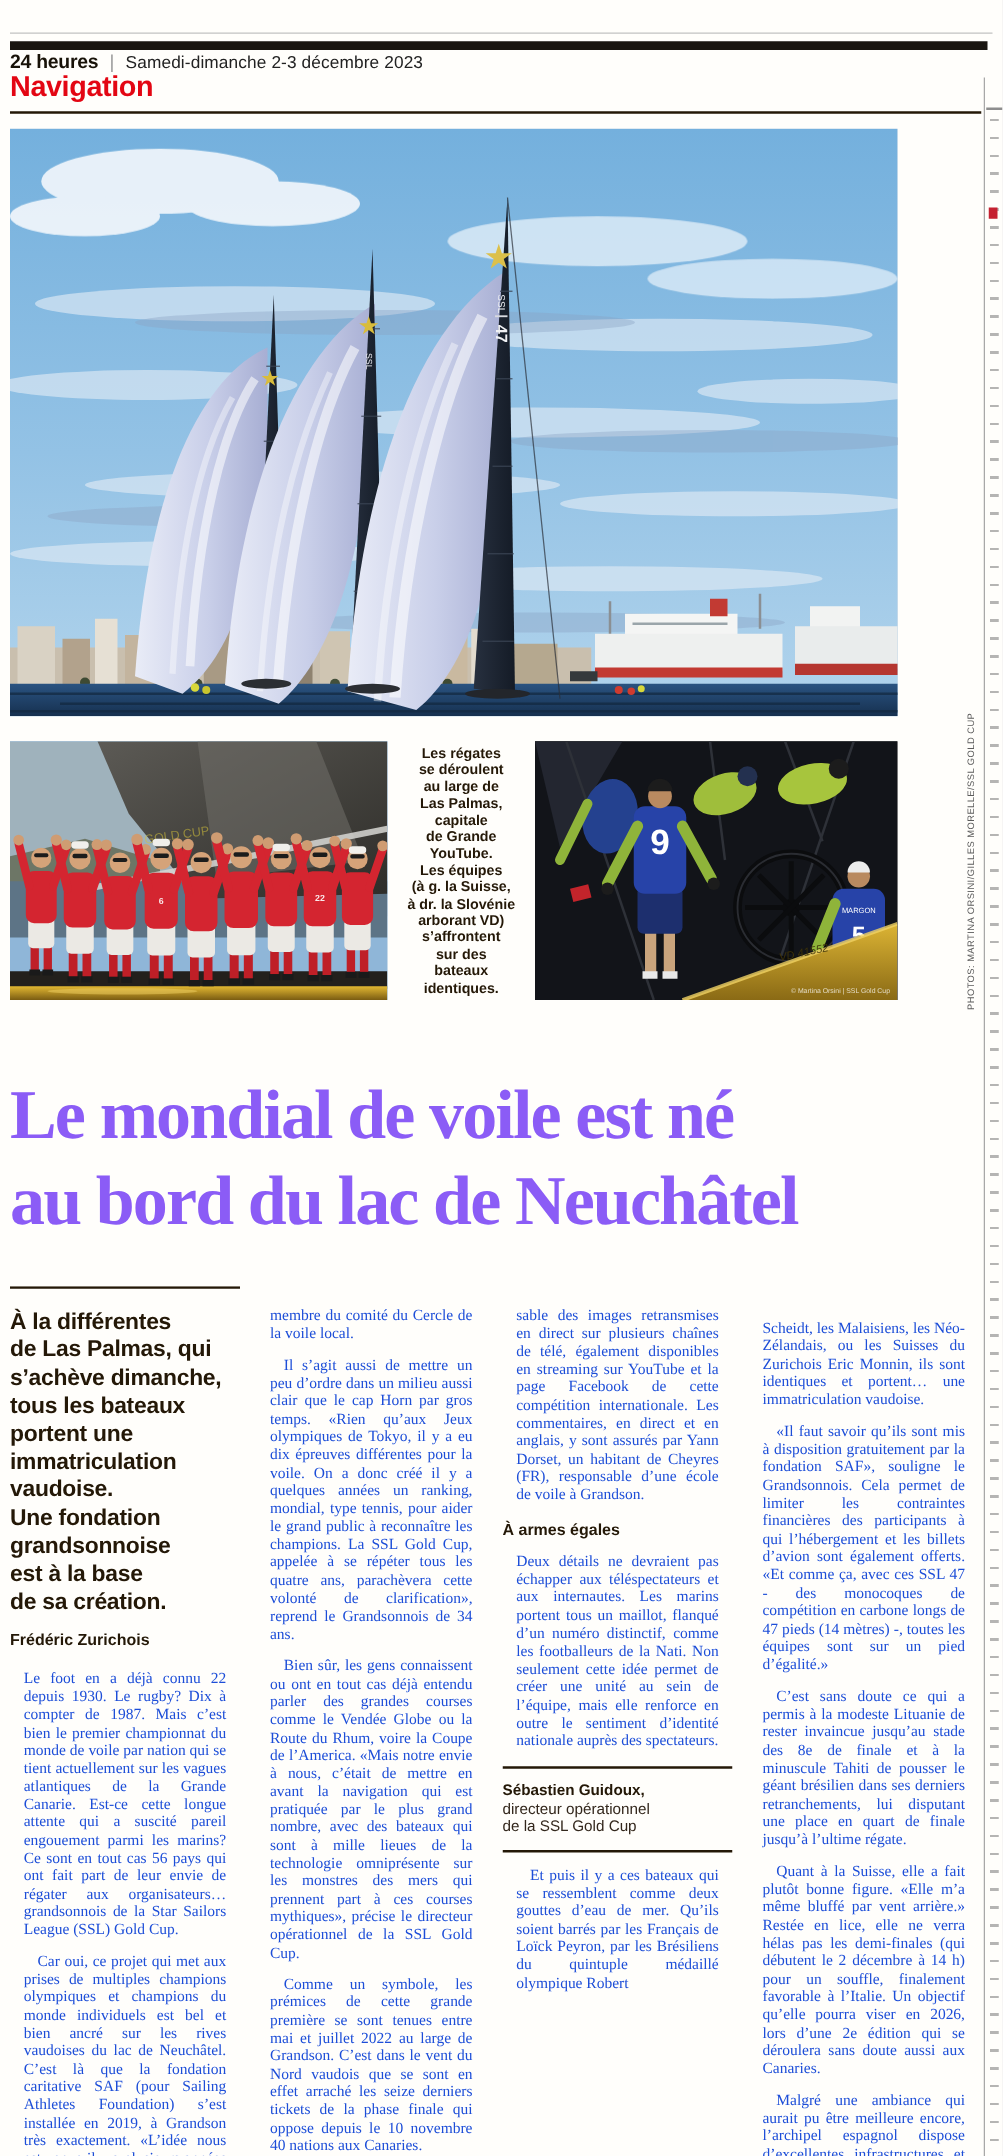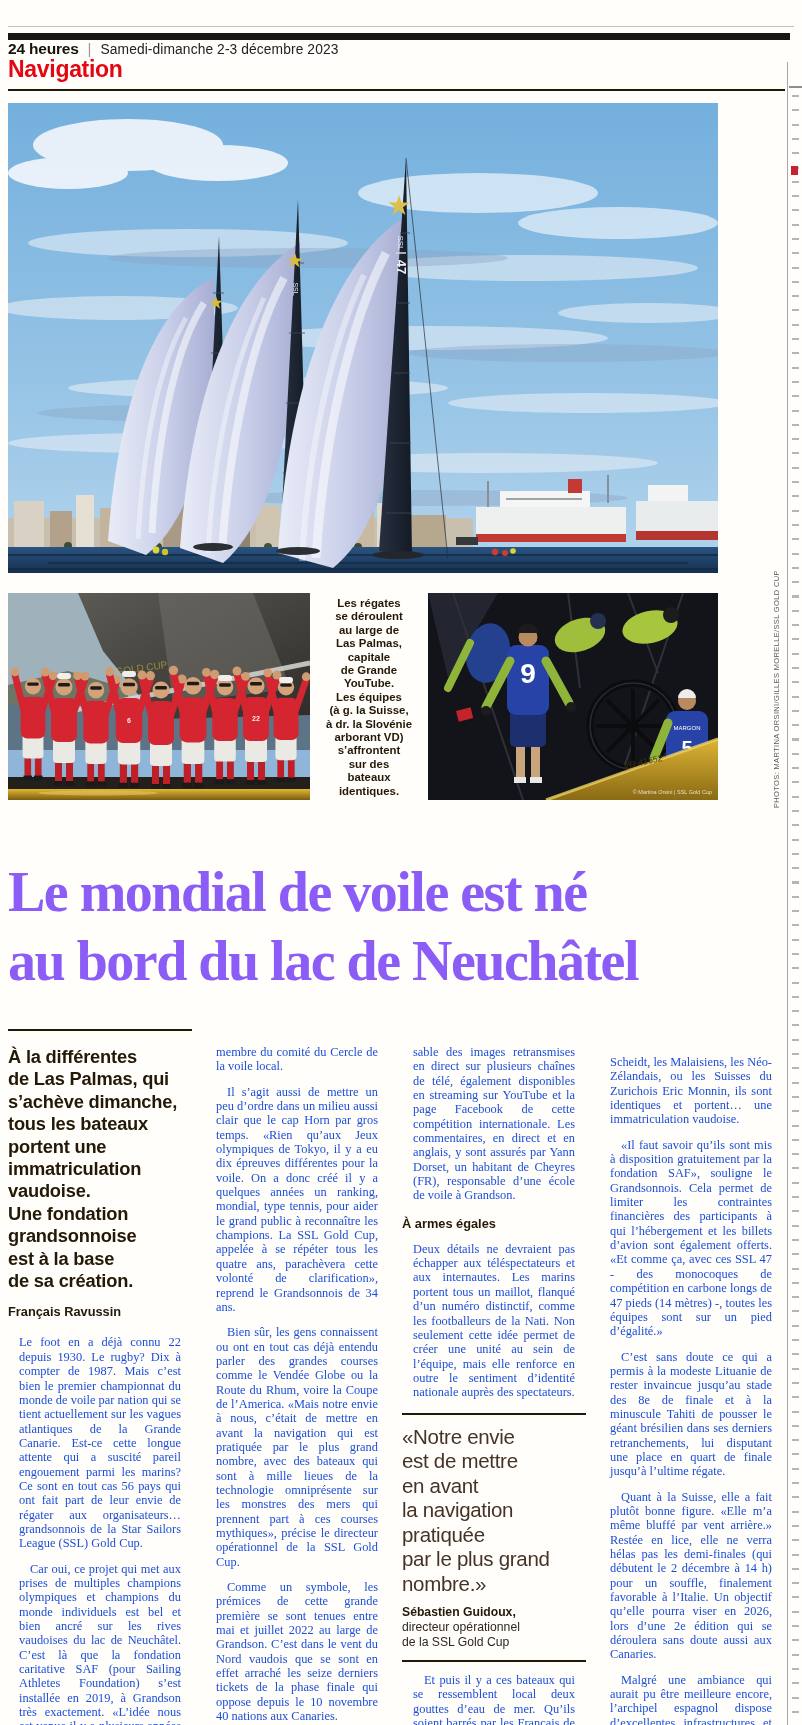--- a/index.html
+++ b/index.html
@@ -396,55 +396,46 @@
       <div>s’achève dimanche,</div>
         <div>tous les bateaux</div>
       <div>portent une</div>
         <div>immatriculation</div>
       <div>vaudoise.</div>
         <div>Une fondation</div>
       <div>grandsonnoise</div>
         <div>est à la base</div>
       <div>de sa création.</div>
     </div>
-    <div class="byline">Français Ravussin</div>
+    <div class="byline">Frédéric Zurichois</div>
     <div class="bodytext">
       <p>Le foot en a déjà connu 22 depuis 1930. Le rugby? Dix à compter de 1987. Mais c’est bien le premier championnat du monde de voile par nation qui se tient actuellement sur les vagues atlantiques de la Grande Canarie. Est-ce cette longue attente qui a suscité pareil engouement parmi les marins? Ce sont en tout cas 56 pays qui ont fait part de leur envie de régater aux organisateurs… grandsonnois de la Star Sailors League (SSL) Gold Cup.</p>
       <p class="ind">Car oui, ce projet qui met aux prises de multiples champions olympiques et champions du monde individuels est bel et bien ancré sur les rives vaudoises du lac de Neuchâtel. C’est là que la fondation caritative SAF (pour Sailing Athletes Foundation) s’est installée en 2019, à Grandson très exactement. «L’idée nous est venue il y a plusieurs années déjà de promouvoir la voile côtière», explique Sébastien Guidoux,</p>
     </div>
   </div>
 
   <div class="col col2 bodytext" style="margin-top:0;">
     <p>membre du comité du Cercle de la voile local.</p>
     <p class="ind">Il s’agit aussi de mettre un peu d’ordre dans un milieu aussi clair que le cap Horn par gros temps. «Rien qu’aux Jeux olympiques de Tokyo, il y a eu dix épreuves différentes pour la voile. On a donc créé il y a quelques années un ranking, mondial, type tennis, pour aider le grand public à reconnaître les champions. La SSL Gold Cup, appelée à se répéter tous les quatre ans, parachèvera cette volonté de clarification», reprend le Grandsonnois de 34 ans.</p>
     <p class="ind">Bien sûr, les gens connaissent ou ont en tout cas déjà entendu parler des grandes courses comme le Vendée Globe ou la Route du Rhum, voire la Coupe de l’America. «Mais notre envie à nous, c’était de mettre en avant la navigation qui est pratiquée par le plus grand nombre, avec des bateaux qui sont à mille lieues de la technologie omniprésente sur les monstres des mers qui prennent part à ces courses mythiques», précise le directeur opérationnel de la SSL Gold Cup.</p>
     <p class="ind">Comme un symbole, les prémices de cette grande première se sont tenues entre mai et juillet 2022 au large de Grandson. C’est dans le vent du Nord vaudois que se sont en effet arraché les seize derniers tickets de la phase finale qui oppose depuis le 10 novembre 40 nations aux Canaries.</p>
   </div>
 
   <div class="col col3 bodytext" style="margin-top:0;">
     <p>sable des images retransmises en direct sur plusieurs chaînes de télé, également disponibles en streaming sur YouTube et la page Facebook de cette compétition internationale. Les commentaires, en direct et en anglais, y sont assurés par Yann Dorset, un habitant de Cheyres (FR), responsable d’une école de voile à Grandson.</p>
     <div class="subhead">À armes égales</div>
     <p>Deux détails ne devraient pas échapper aux téléspectateurs et aux internautes. Les marins portent tous un maillot, flanqué d’un numéro distinctif, comme les footballeurs de la Nati. Non seulement cette idée permet de créer une unité au sein de l’équipe, mais elle renforce en outre le sentiment d’identité nationale auprès des spectateurs.</p>
     <div class="qrule"></div>
-    <div style="width:150px;">
-      <div class="quote-line">«Notre envie</div>
-      <div class="quote-line">est de mettre</div>
-      <div class="quote-line">en avant</div>
-      <div class="quote-line">la navigation</div>
-      <div class="quote-line">pratiquée</div>
-      <div class="quote-line">par le plus grand</div>
-      <div class="quote-line">nombre.»</div>
-    </div>
     <div class="qname">Sébastien Guidoux,</div>
     <div class="qrole">
       <div>directeur opérationnel</div>
       <div>de la SSL Gold Cup</div>
     </div>
     <div class="qrule-b"></div>
-    <p class="ind after-quote">Et puis il y a ces bateaux qui se ressemblent local deux gouttes d’eau de mer. Qu’ils soient barrés par les Français de Loïck Peyron, par les Brésiliens du quintuple médaillé olympique Robert</p>
+    <p class="ind after-quote">Et puis il y a ces bateaux qui se ressemblent comme deux gouttes d’eau de mer. Qu’ils soient barrés par les Français de Loïck Peyron, par les Brésiliens du quintuple médaillé olympique Robert</p>
   </div>
 
   <div class="col col4 bodytext" style="margin-top:0;">
     <p>Scheidt, les Malaisiens, les Néo-Zélandais, ou les Suisses du Zurichois Eric Monnin, ils sont identiques et portent… une immatriculation vaudoise.</p>
     <p class="ind">«Il faut savoir qu’ils sont mis à disposition gratuitement par la fondation SAF», souligne le Grandsonnois. Cela permet de limiter les contraintes financières des participants à qui l’hébergement et les billets d’avion sont également offerts. «Et comme ça, avec ces SSL 47 - des monocoques de compétition en carbone longs de 47 pieds (14 mètres) -, toutes les équipes sont sur un pied d’égalité.»</p>
     <p class="ind">C’est sans doute ce qui a permis à la modeste Lituanie de rester invaincue jusqu’au stade des 8e de finale et à la minuscule Tahiti de pousser le géant brésilien dans ses derniers retranchements, lui disputant une place en quart de finale jusqu’à l’ultime régate.</p>
     <p class="ind">Quant à la Suisse, elle a fait plutôt bonne figure. «Elle m’a même bluffé par vent arrière.» Restée en lice, elle ne verra hélas pas les demi-finales (qui débutent le 2 décembre à 14 h) pour un souffle, finalement favorable à l’Italie. Un objectif qu’elle pourra viser en 2026, lors d’une 2e édition qui se déroulera sans doute aussi aux Canaries.</p>
     <p class="ind">Malgré une ambiance qui aurait pu être meilleure encore, l’archipel espagnol dispose d’excellentes infrastructures et d’une certaine expérience dans l’organisation de grandes courses. «D’ici là, on aura mis sur pied un Championnat d’Europe, en 2025. En espérant qu’il sera possible d’en faire de même pour les autres continents.»</p>
   </div>
 

